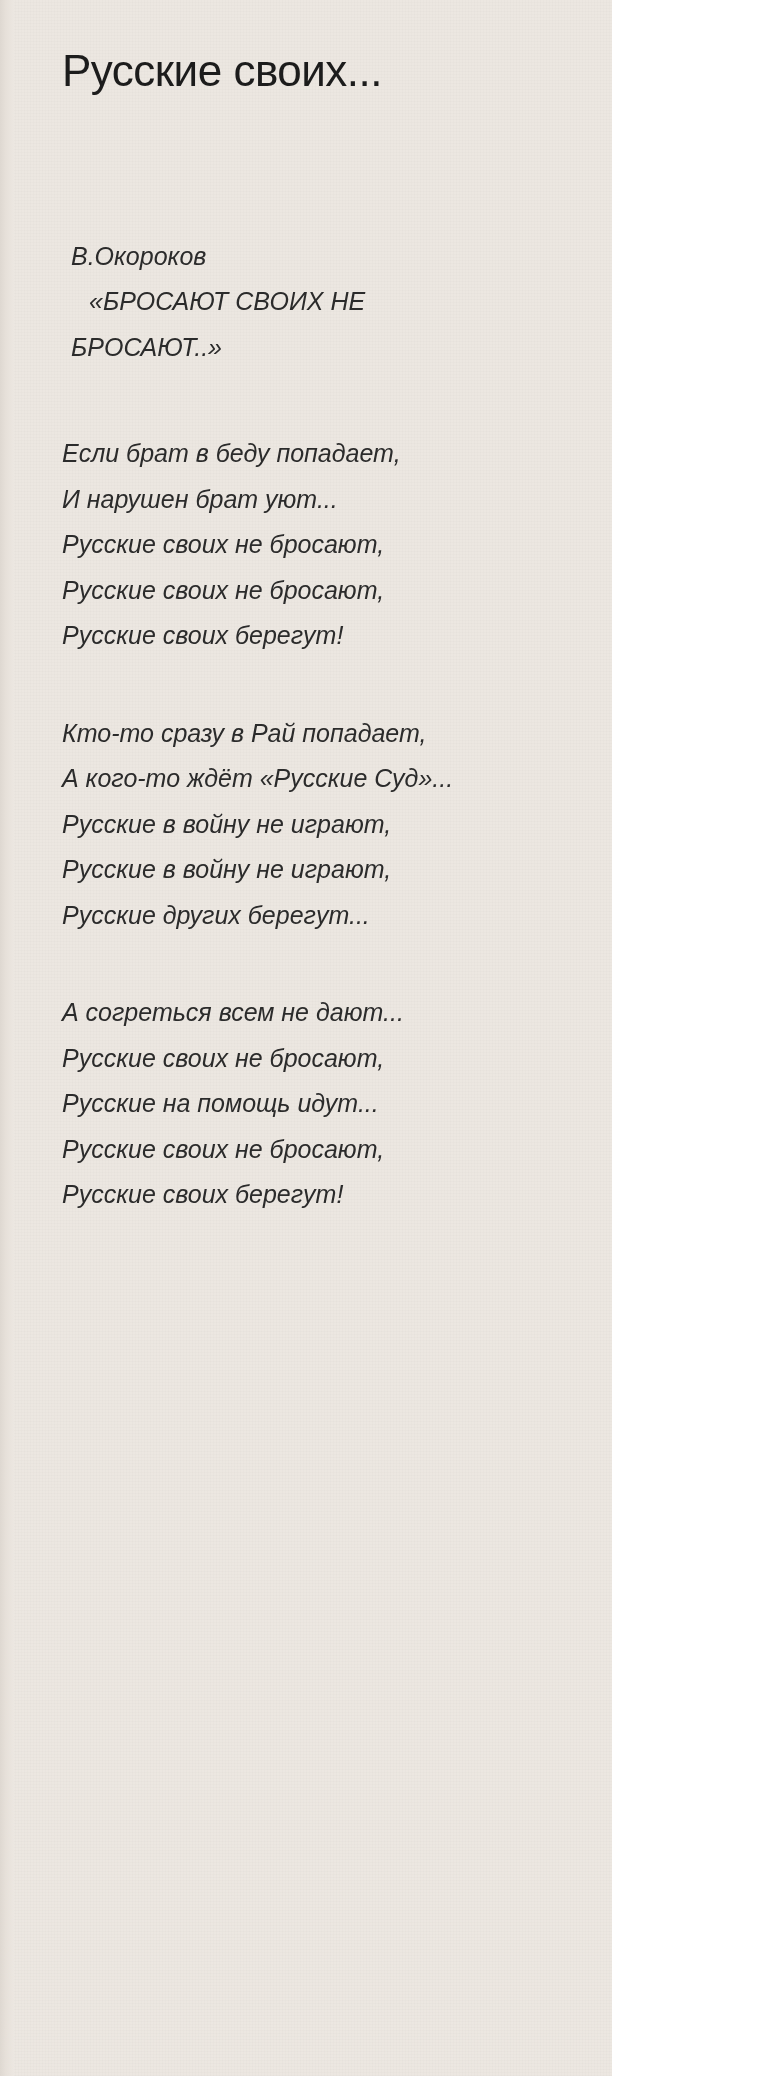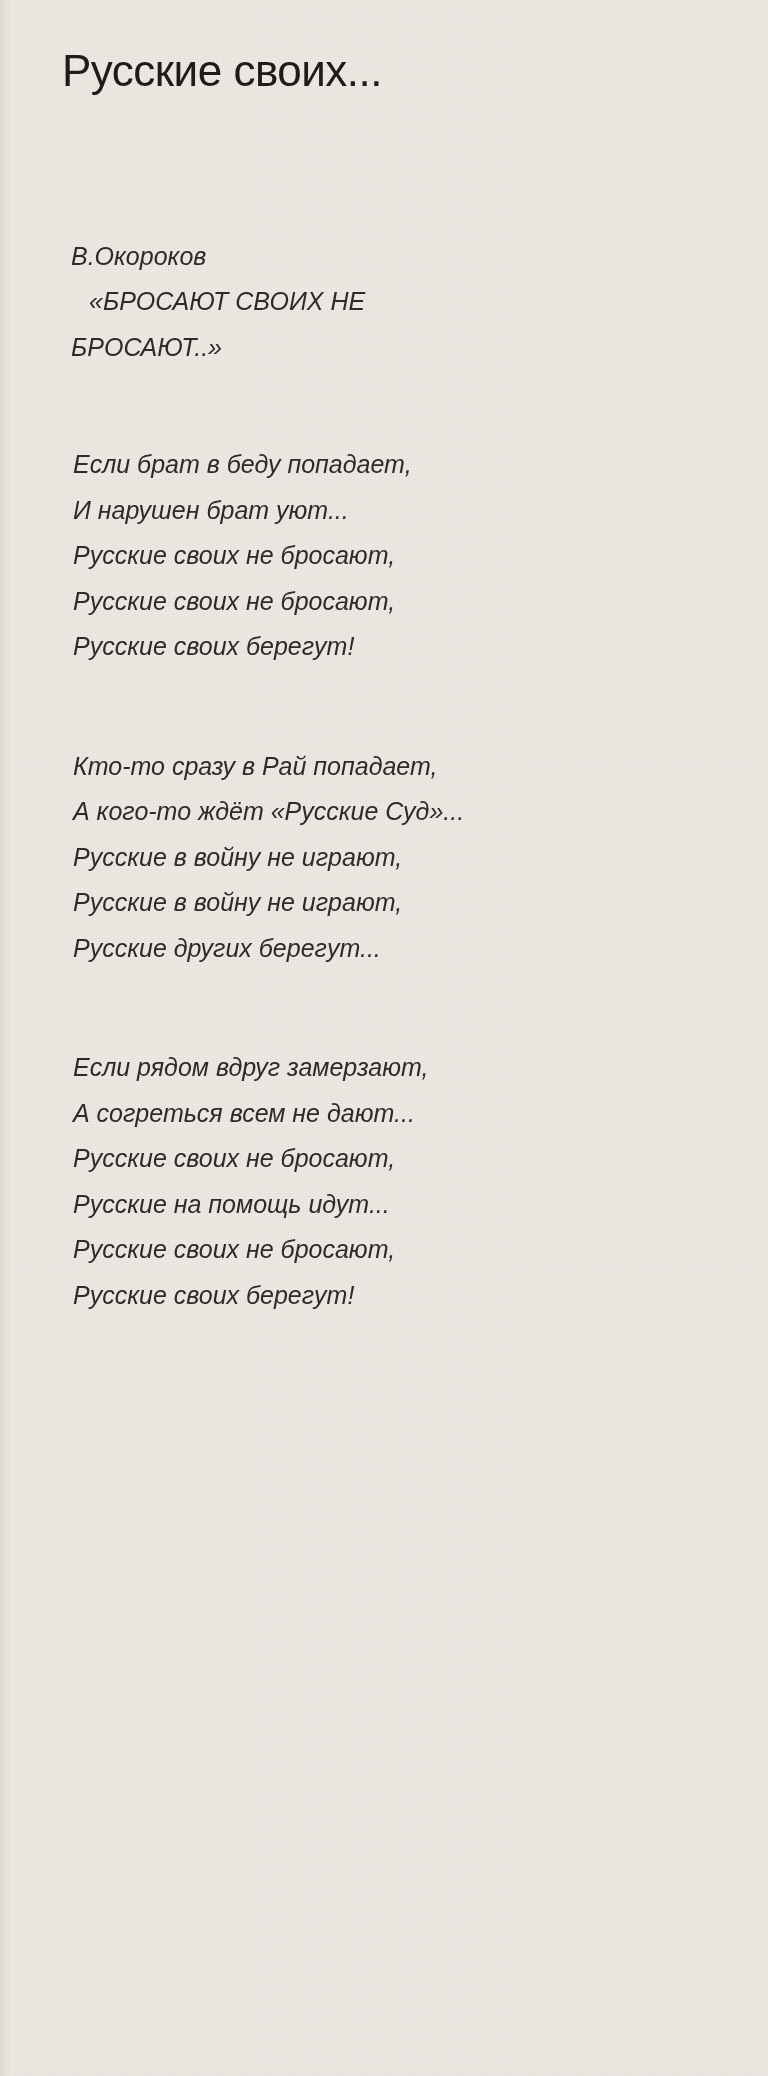--- a/index.html
+++ b/index.html
@@ -7,21 +7,21 @@
     padding: 0;
   }
   body {
     width: 768px;
     min-height: 2076px;
     background: #ffffff;
     font-family: "DejaVu Sans", sans-serif;
   }
   .page {
     position: relative;
-    width: 768px;
+    width: 612px;
     min-height: 2076px;
     background:
       repeating-linear-gradient(
         0deg,
         rgba(0,0,0,0.012) 0px,
         rgba(0,0,0,0.012) 1px,
         rgba(255,255,255,0) 1px,
         rgba(255,255,255,0) 3px
       ),
       repeating-linear-gradient(
@@ -71,21 +71,21 @@
   .byline .indented {
     display: block;
     padding-left: 18px;
   }
   .stanza {
     font-family: "Liberation Sans", sans-serif;
     font-style: italic;
     font-size: 25px;
     line-height: 1.82;
     color: #2b2b2b;
-    margin: 11px;
+    margin: 0;
   }
   .stanza .line {
     display: block;
     white-space: pre-wrap;
   }
   .stanza-gap {
     height: 52px;
   }
   .byline-gap {
     height: 52px;
@@ -125,21 +125,20 @@
       <span class="line">Кто-то сразу в Рай попадает,</span>
       <span class="line">А кого-то ждёт «Русские Суд»...</span>
       <span class="line">Русские в войну не играют,</span>
       <span class="line">Русские в войну не играют,</span>
       <span class="line">Русские других берегут...</span>
     </div>
 
     <div class="stanza-gap"></div>
 
     <div class="stanza">
-      <span class="line">Если рядом вдруг замерзают,</span>
       <span class="line">А согреться всем не дают...</span>
       <span class="line">Русские своих не бросают,</span>
       <span class="line">Русские на помощь идут...</span>
       <span class="line">Русские своих не бросают,</span>
       <span class="line">Русские своих берегут!</span>
     </div>
 
   </div>
 </div>
 

